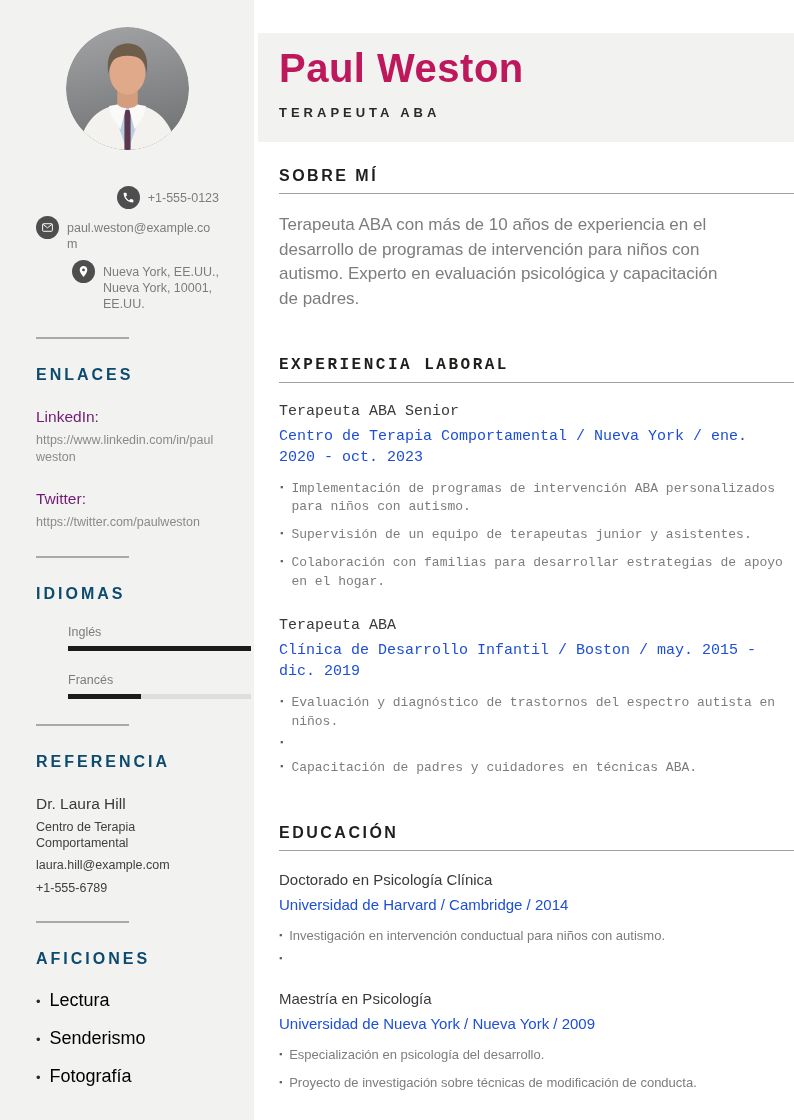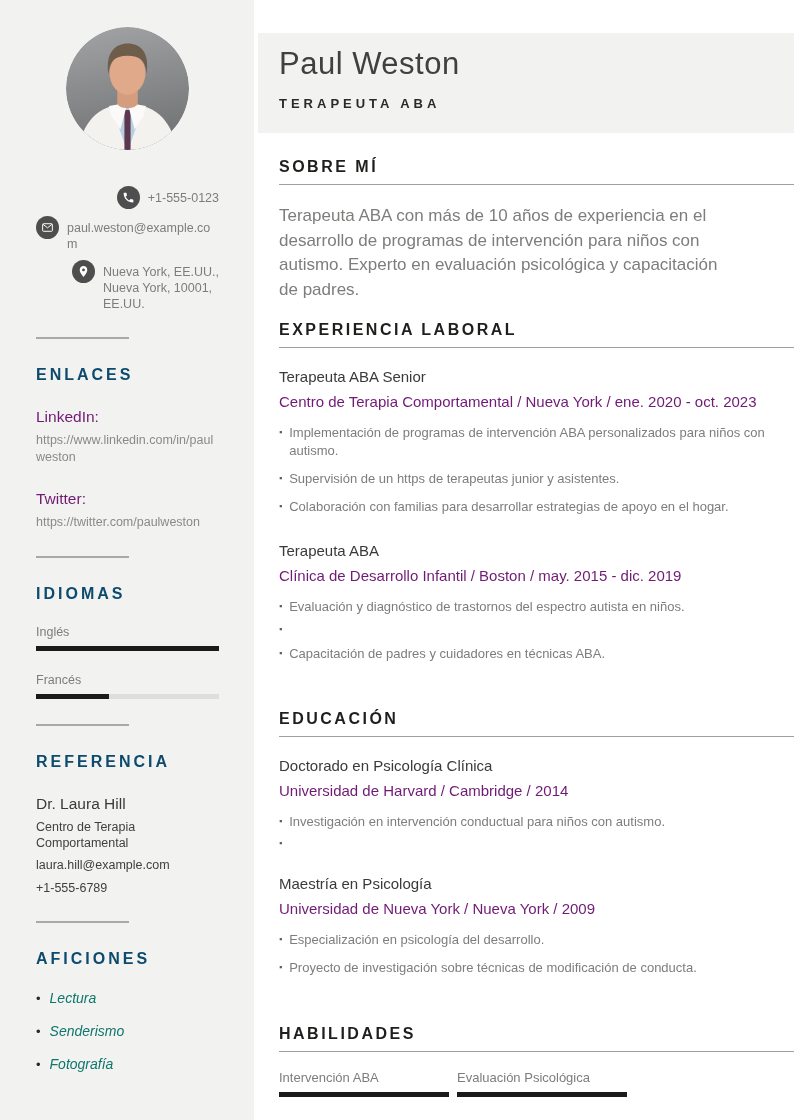--- a/index.html
+++ b/index.html
@@ -32,54 +32,54 @@
   .contact-text { font-size: 12.5px; color: #7d7d7b; line-height: 1.3; padding-top: 4px; white-space: pre-line; word-break: break-all; }
 
   .side-divider { border: none; border-top: 2px solid #a9a9a7; width: 93px; margin: 25px 0 0 0; }
 
   .side-heading { font-size: 16px; font-weight: 700; letter-spacing: 3px; color: #0c4a6e; margin-top: 27px; }
 
   .link-block { margin-top: 24px; }
   .link-label { font-size: 15.5px; color: #701a75; font-weight: 500; margin-bottom: 6px; }
   .link-url { font-size: 12.5px; color: #8a8a88; line-height: 1.35; word-break: break-all; }
 
-  .lang-block { margin-top: 22px; }
+  .lang-block { margin-top: 22px; margin-left: 32px; }
   .lang-name { font-size: 12.5px; color: #7d7d7b; margin-bottom: 7px; }
   .bar-track { width: 183px; height: 5px; background: #dededc; position: relative; }
   .bar-fill { height: 5px; background: #1b1b1b; }
 
   .ref-name { font-size: 15.5px; color: #3a3a38; font-weight: 500; margin-top: 24px; }
   .ref-line { font-size: 12.5px; color: #404040; line-height: 1.3; margin-top: 6px; }
 
   .hobby-list { margin-top: 22px; list-style: none; }
   .hobby-item { display: flex; align-items: baseline; margin-bottom: 17px; }
   .hobby-bullet { color: #2a2a28; font-size: 13px; margin-right: 9px; }
-  .hobby-label { font-size: 14px; color: #0f766e; font-style: italic; }
+  .hobby-label { font-size: 18px; color: #000000; }
 
   
   .main { flex: 1; background: #ffffff; margin-left: 4px; padding-top: 33px; }
   .header-band { background: #f2f2f0; padding: 13px 20px 22px 21px; }
-  .person-name { font-size: 31px; font-weight: 400; color: #404040; letter-spacing: 0.5px; }
+  .person-name { font-size: 40px; font-weight: 700; color: #be185d; letter-spacing: 0.5px; }
   .person-role { font-size: 13px; font-weight: 600; letter-spacing: 4px; color: #2a2a28; margin-top: 14px; }
 
   .main-section { padding: 0 0 0 21px; }
   .sec-about { margin-top: 25px; }
-  .sec-exp { margin-top: 18px; }
+  .sec-exp { margin-top: 44px; font-family: Liberation Mono, monospace; }
   .sec-edu { margin-top: 46px; }
   .sec-skills { margin-top: 47px; }
 
   .main-heading { font-size: 16px; font-weight: 700; letter-spacing: 2.5px; color: #1e1e1c; }
   .heading-rule { border: none; border-top: 1px solid #a0a09e; margin: 8px 0 0 0; }
 
   .about-text { margin-top: 19px; font-size: 17px; line-height: 1.45; color: #7d7d7b; max-width: 462px; }
 
   .job { margin-top: 20px; }
   .job + .job { margin-top: 25px; }
   .job-title { font-size: 15px; color: #3a3a38; font-weight: 500; }
-  .job-meta { font-size: 15px; color: #701a75; font-weight: 500; margin-top: 6px; line-height: 1.4; max-width: 480px; }
+  .job-meta { font-size: 15px; color: #1d4ed8; font-weight: 500; margin-top: 6px; line-height: 1.4; max-width: 480px; }
   .bullet-list { list-style: none; margin-top: 12px; }
   .bullet-item { display: flex; align-items: baseline; margin-bottom: 9px; }
   .bullet-glyph { font-size: 9px; color: #5a5a58; margin-right: 7px; flex: 0 0 auto; position: relative; top: -2px; }
   .bullet-text { font-size: 13px; color: #7d7d7b; line-height: 1.45; max-width: 494px; }
 
   .skills-grid {
     margin-top: 18px;
     display: grid;
     grid-template-columns: 170px 170px;
     column-gap: 60px;
@@ -230,21 +230,21 @@
       <div class="job">
         <div class="job-title">Terapeuta ABA Senior</div>
         <div class="job-meta">Centro de Terapia Comportamental / Nueva York / ene. 2020 - oct. 2023</div>
         <ul class="bullet-list">
           <li class="bullet-item">
             <span class="bullet-glyph">▪</span>
             <span class="bullet-text">Implementación de programas de intervención ABA personalizados para niños con autismo.</span>
           </li>
           <li class="bullet-item">
             <span class="bullet-glyph">▪</span>
-            <span class="bullet-text">Supervisión de un https de terapeutas junior y asistentes.</span>
+            <span class="bullet-text">Supervisión de un equipo de terapeutas junior y asistentes.</span>
           </li>
           <li class="bullet-item">
             <span class="bullet-glyph">▪</span>
             <span class="bullet-text">Colaboración con familias para desarrollar estrategias de apoyo en el hogar.</span>
           </li>
         </ul>
       </div>
 
       <div class="job">
         <div class="job-title">Terapeuta ABA</div>

